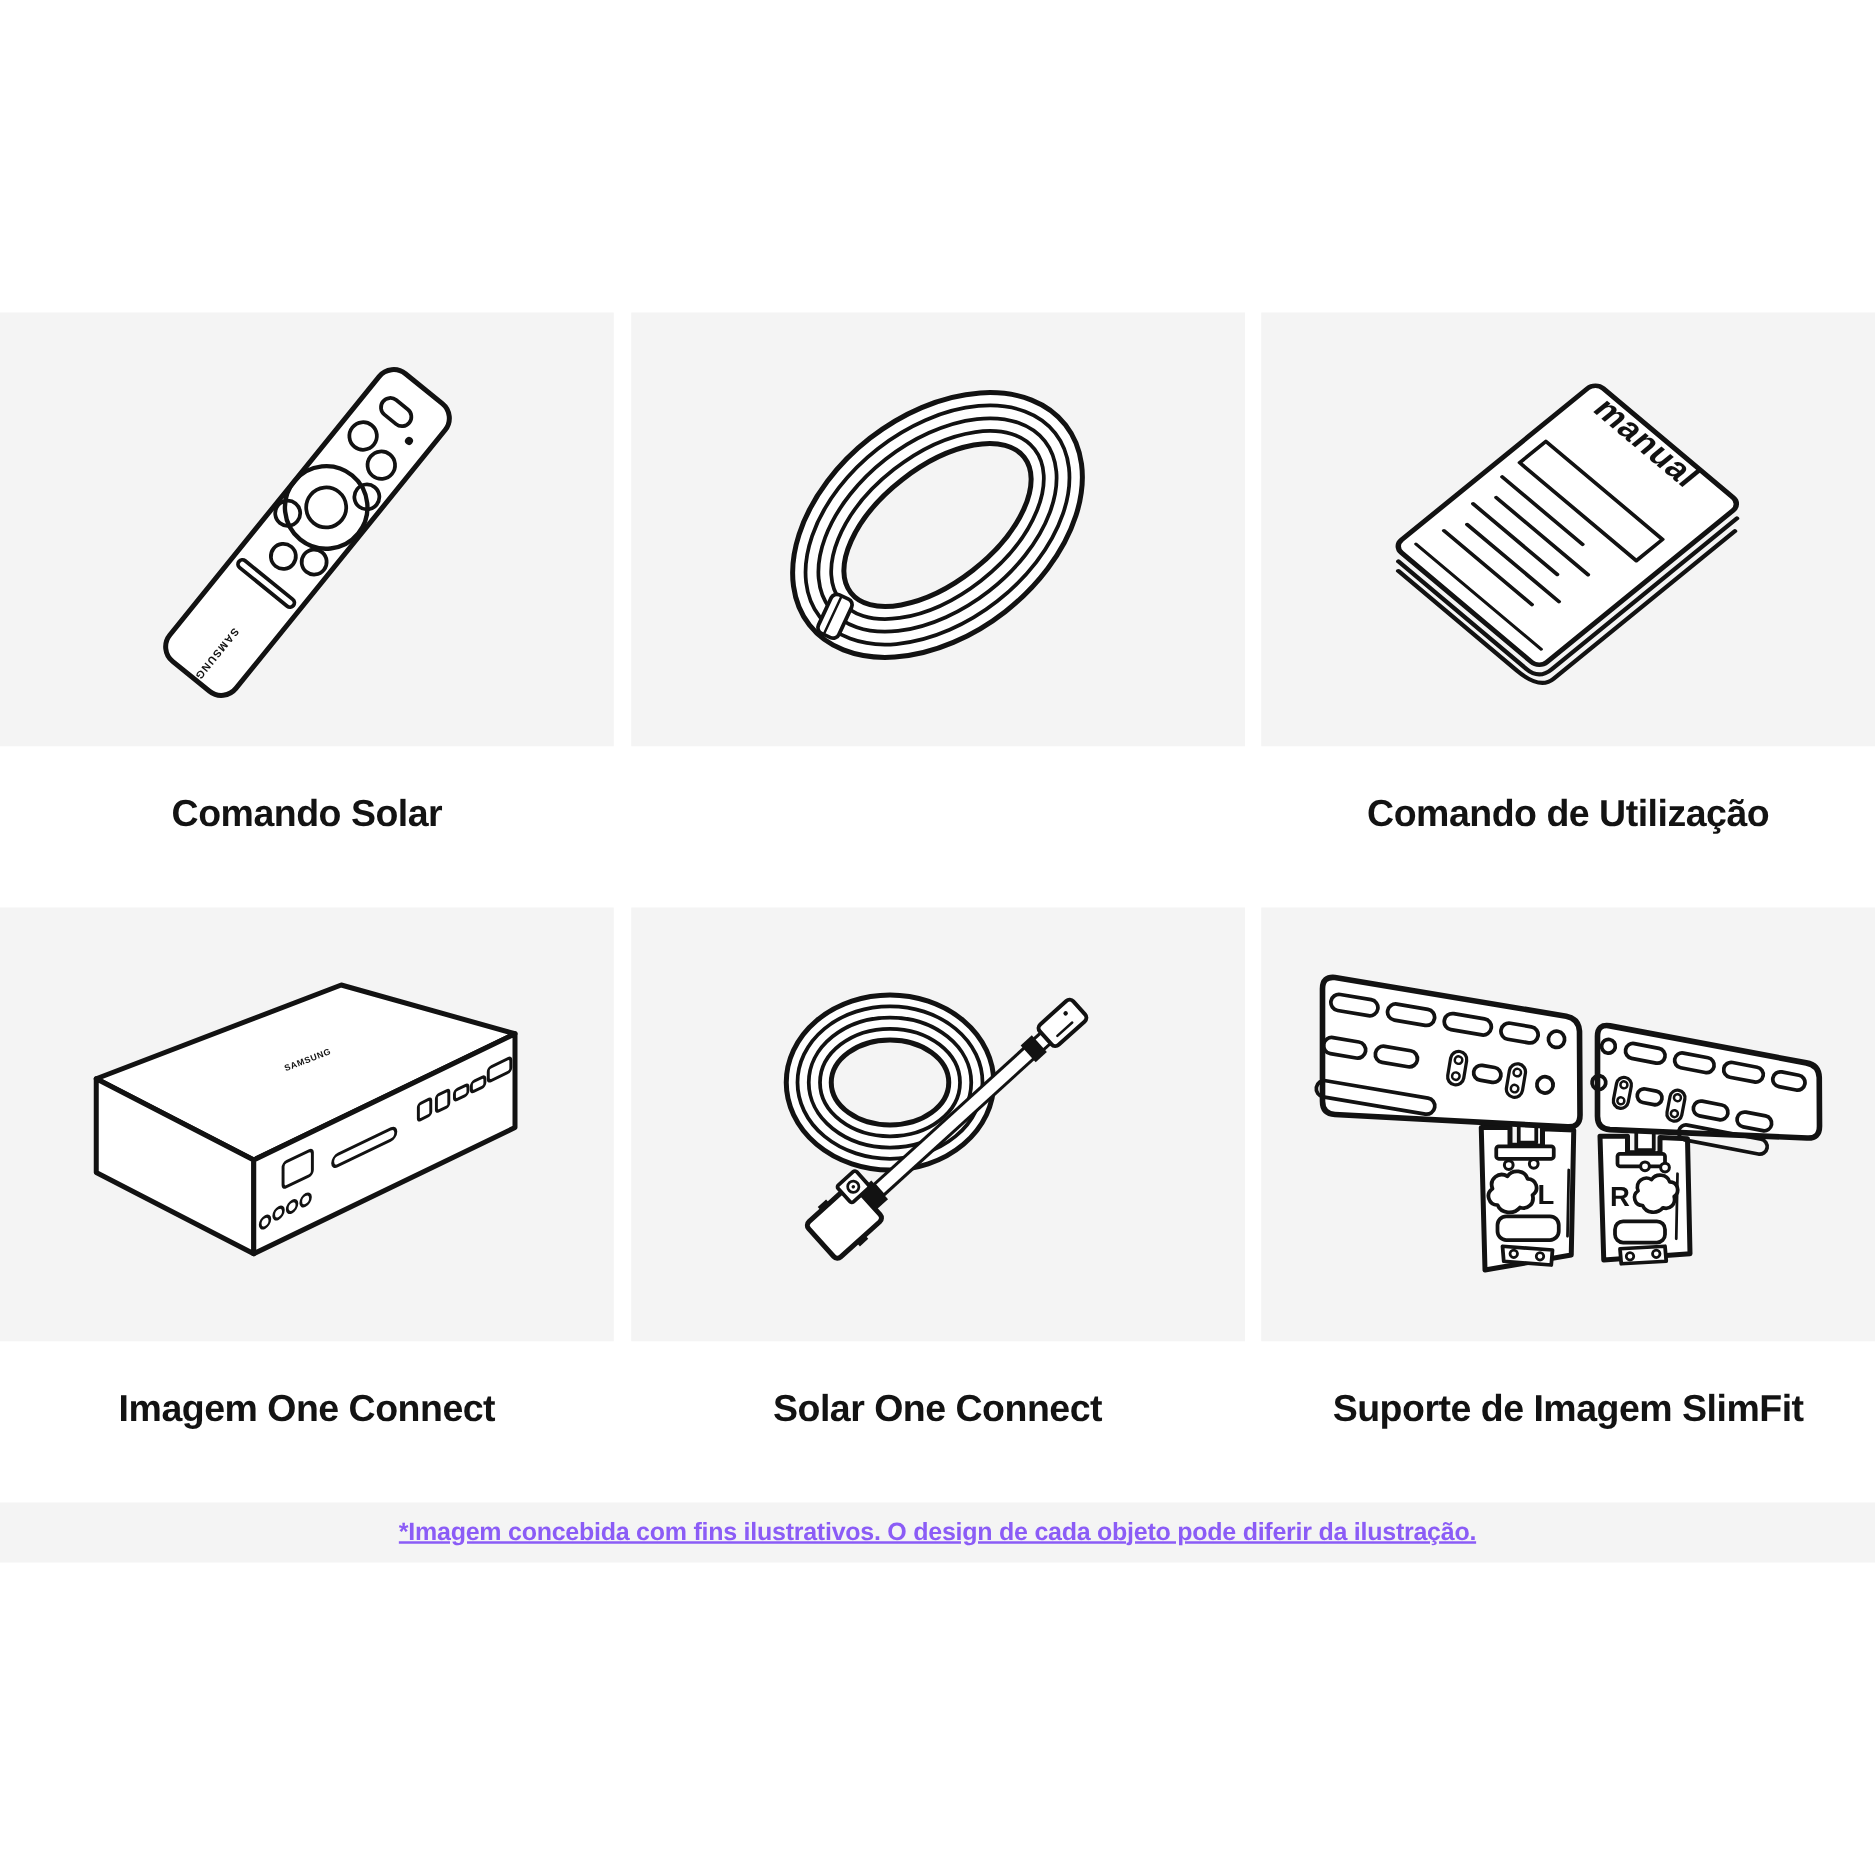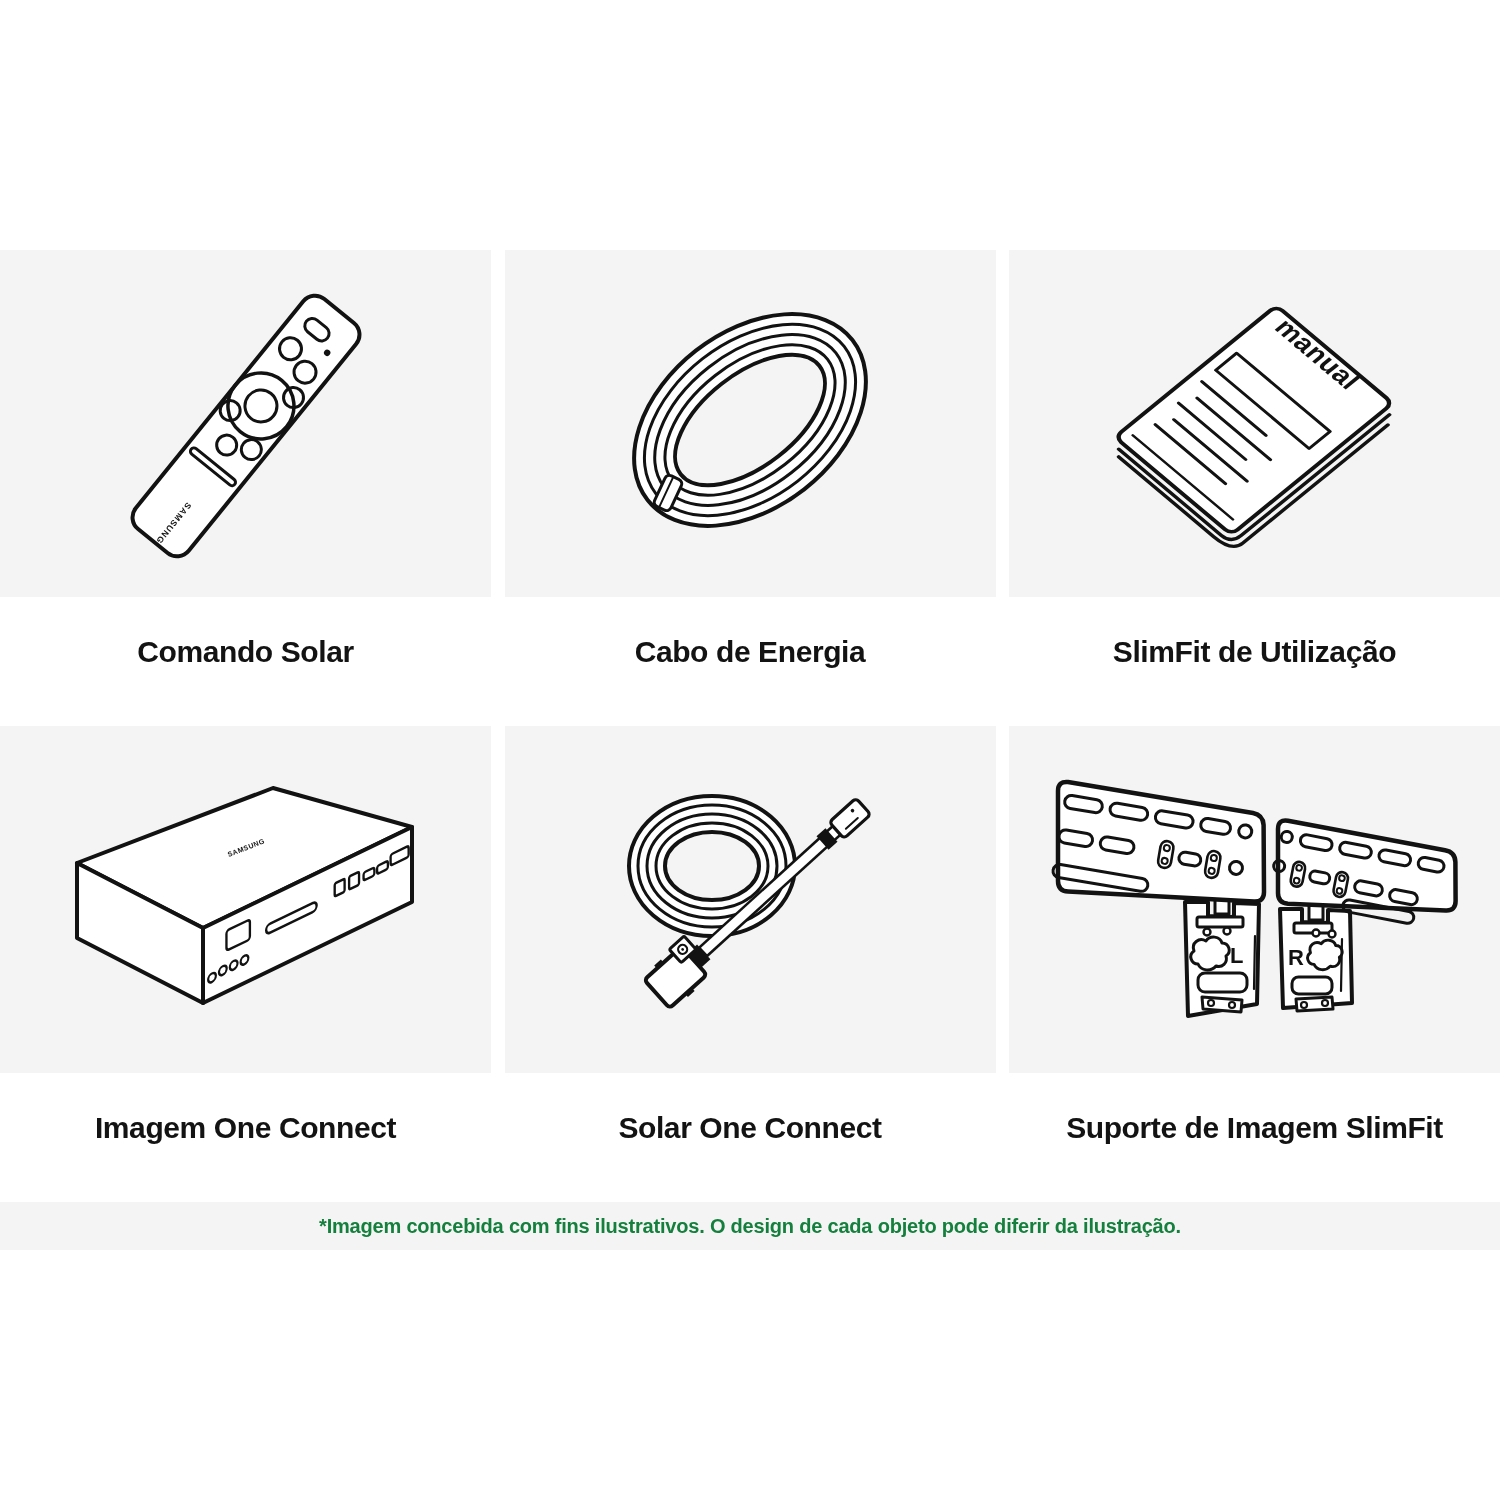--- a/index.html
+++ b/index.html
@@ -24,21 +24,21 @@
     padding-bottom:20px;box-sizing:border-box;
   }
   .caption span{
     font-size:30px;font-weight:700;letter-spacing:-0.4px;color:#131313;
   }
   .band{
     height:48px;background:#f4f4f4;
     display:flex;align-items:center;justify-content:center;
   }
   .band span{
-    font-size:20px;font-weight:700;letter-spacing:-0.2px;color:#15803d;
+    font-size:20px;font-weight:700;letter-spacing:-0.2px;color:#8b5cf6;text-decoration:underline;
   }
   svg text{font-family:"Liberation Sans",sans-serif;}
   .ln{stroke:#121212;fill:none;stroke-linecap:round;stroke-linejoin:round;}
   .fw{stroke:#121212;fill:#ffffff;stroke-linecap:round;stroke-linejoin:round;}
   .fg{stroke:#121212;fill:#f4f4f4;stroke-linejoin:round;}
   .fk{fill:#121212;stroke:none;}
 </style>
 </head>
 <body>
 
@@ -80,23 +80,20 @@
           <ellipse class="ln" rx="109" ry="67" stroke-width="3"></ellipse>
           <ellipse class="ln" rx="98.5" ry="56.5" stroke-width="3"></ellipse>
           <ellipse class="fg" rx="88" ry="46" stroke-width="4"></ellipse>
         </g>
         <g transform="translate(163,243) rotate(25)">
           <rect class="fw" x="-9" y="-17" width="18" height="34" rx="5" stroke-width="3"></rect>
           <line class="ln" x1="-2" y1="-16" x2="-2" y2="16" stroke-width="2"></line>
         </g>
       </svg>
     </div>
-    <div class="caption">
-      <span>Cabo de Energia</span>
-    </div>
   </div>
 
   <div>
     <div class="card">
       <svg width="491" height="347" viewBox="0 0 491 347">
         <g transform="matrix(0.776,-0.632,0.765,0.643,106,187)">
           <path class="ln" d="M -7,12 L -7,146 Q -7,159 6,159 L 197,159" stroke-width="3.5"></path>
           <path class="ln" d="M -13,18 L -13,142 Q -13,166 1,166 L 188,166" stroke-width="3.5"></path>
           <rect class="fw" x="0" y="0" width="208" height="152" rx="8" stroke-width="4"></rect>
           <line class="ln" x1="13" y1="10" x2="13" y2="141" stroke-width="2.5"></line>
@@ -104,21 +101,21 @@
           <line class="ln" x1="52" y1="24" x2="52" y2="120" stroke-width="3"></line>
           <line class="ln" x1="68" y1="14" x2="68" y2="102" stroke-width="3"></line>
           <line class="ln" x1="84" y1="22" x2="84" y2="118" stroke-width="3"></line>
           <line class="ln" x1="100" y1="12" x2="100" y2="96" stroke-width="3"></line>
           <rect class="fw" x="118" y="12" width="27" height="122" stroke-width="3"></rect>
           <text transform="translate(188,16) rotate(90)" font-size="27" font-weight="700" letter-spacing="0.5" fill="#121212">manual</text>
         </g>
       </svg>
     </div>
     <div class="caption">
-      <span>SlimFit de Utilização</span>
+      <span>Comando de Utilização</span>
     </div>
   </div>
 
   <div>
     <div class="card">
       <svg width="491" height="347" viewBox="0 0 491 347">
         <g stroke-width="4">
           <polygon class="fw" points="77,137 273,62 412,101 203,202"></polygon>
           <polygon class="fw" points="77,137 77,212 203,277 203,202"></polygon>
           <polygon class="fw" points="203,202 203,277 412,176 412,101"></polygon>

